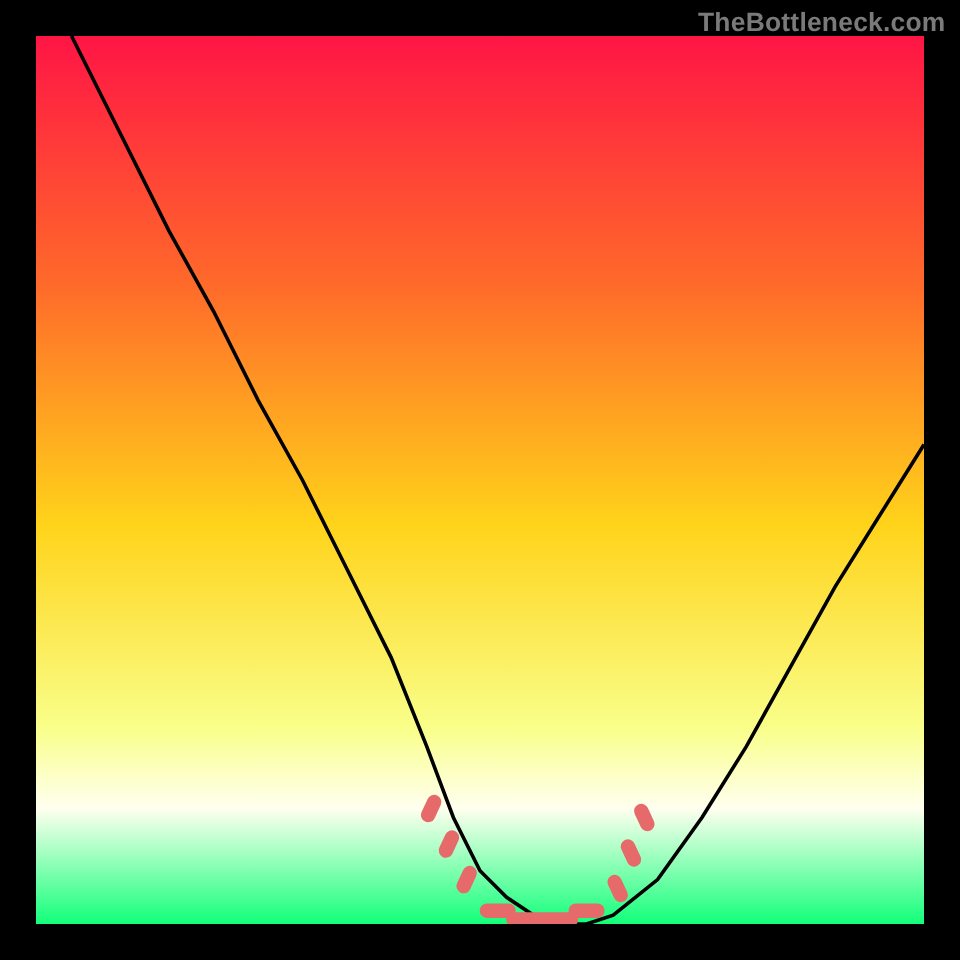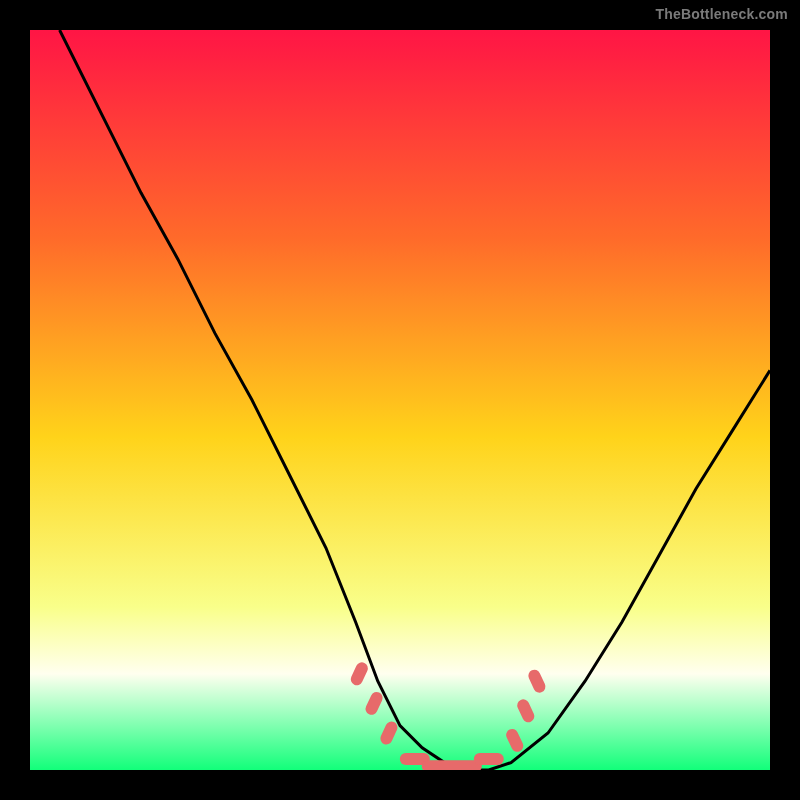--- a/index.html
+++ b/index.html
@@ -23,21 +23,21 @@
     top: 30px;
     width: 740px;
     height: 740px;
     overflow: hidden;
   }
   .watermark {
     position: absolute;
     top: 6px;
     right: 12px;
     color: #7a7a7a;
-    font-size: 14px;
+    font-size: 22px;
     font-weight: 600;
     letter-spacing: 0.2px;
     user-select: none;
   }
 </style>
 </head>
 <body>
 
 <div class="frame">
   <div class="watermark">TheBottleneck.com</div>

